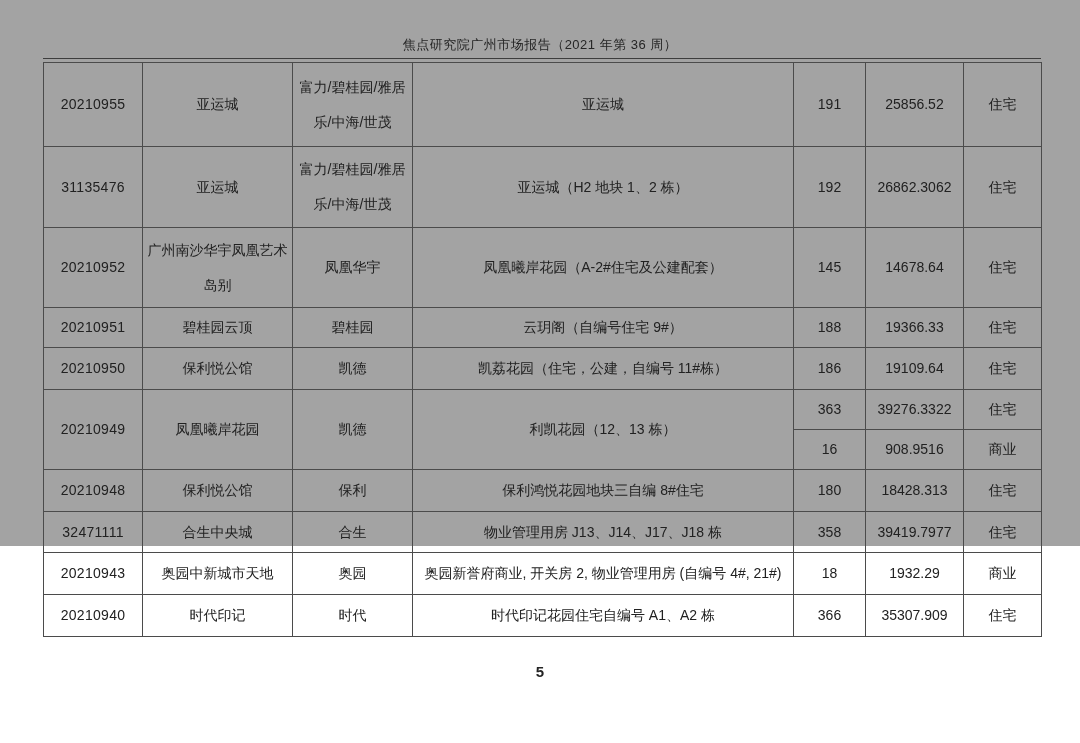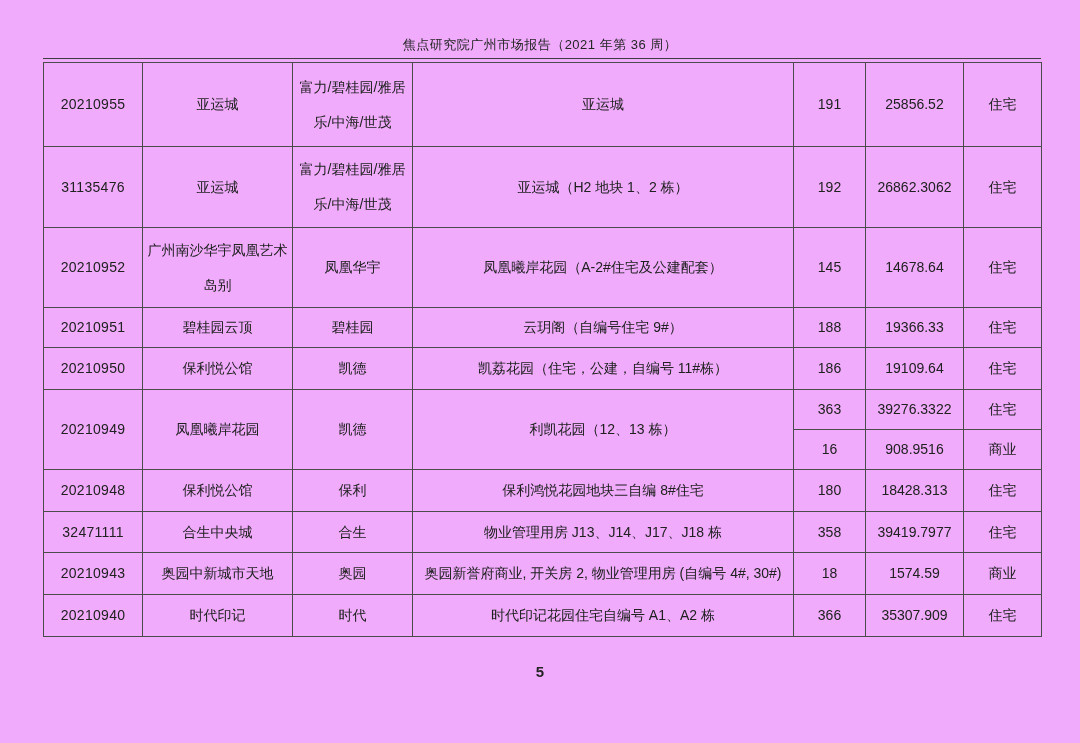--- a/index.html
+++ b/index.html
@@ -5,22 +5,22 @@
   * { margin: 0; padding: 0; box-sizing: border-box; }
   html, body {
     width: 1080px; height: 743px;
     background: #ffffff;
     font-family: "Liberation Sans", "DejaVu Sans", sans-serif;
     color: #1f1f1f;
     overflow: hidden;
   }
   .page {
     position: relative;
-    width: 1080px; height: 743px;
-    background: #f0abfc;
+    width: 1080px; height: 546px;
+    background: #a3a3a3;
   }
   .doc-header {
     padding-top: 36px;
     text-align: center;
     font-size: 13px;
     letter-spacing: 0.5px;
     color: #262626;
   }
   .header-rule {
     width: 998px;
@@ -152,23 +152,23 @@
         <td>合生</td>
         <td class="desc-cell">物业管理用房 J13、J14、J17、J18 栋</td>
         <td>358</td>
         <td>39419.7977</td>
         <td>住宅</td>
       </tr>
       <tr style="height:42px">
         <td class="id-cell">20210943</td>
         <td class="project-cell">奥园中新城市天地</td>
         <td>奥园</td>
-        <td class="desc-cell">奥园新誉府商业, 开关房 2, 物业管理用房 (自编号 4#, 30#)</td>
+        <td class="desc-cell">奥园新誉府商业, 开关房 2, 物业管理用房 (自编号 4#, 21#)</td>
         <td>18</td>
-        <td>1574.59</td>
+        <td>1932.29</td>
         <td>商业</td>
       </tr>
       <tr style="height:42px">
         <td class="id-cell">20210940</td>
         <td class="project-cell">时代印记</td>
         <td>时代</td>
         <td class="desc-cell">时代印记花园住宅自编号 A1、A2 栋</td>
         <td>366</td>
         <td>35307.909</td>
         <td>住宅</td>

